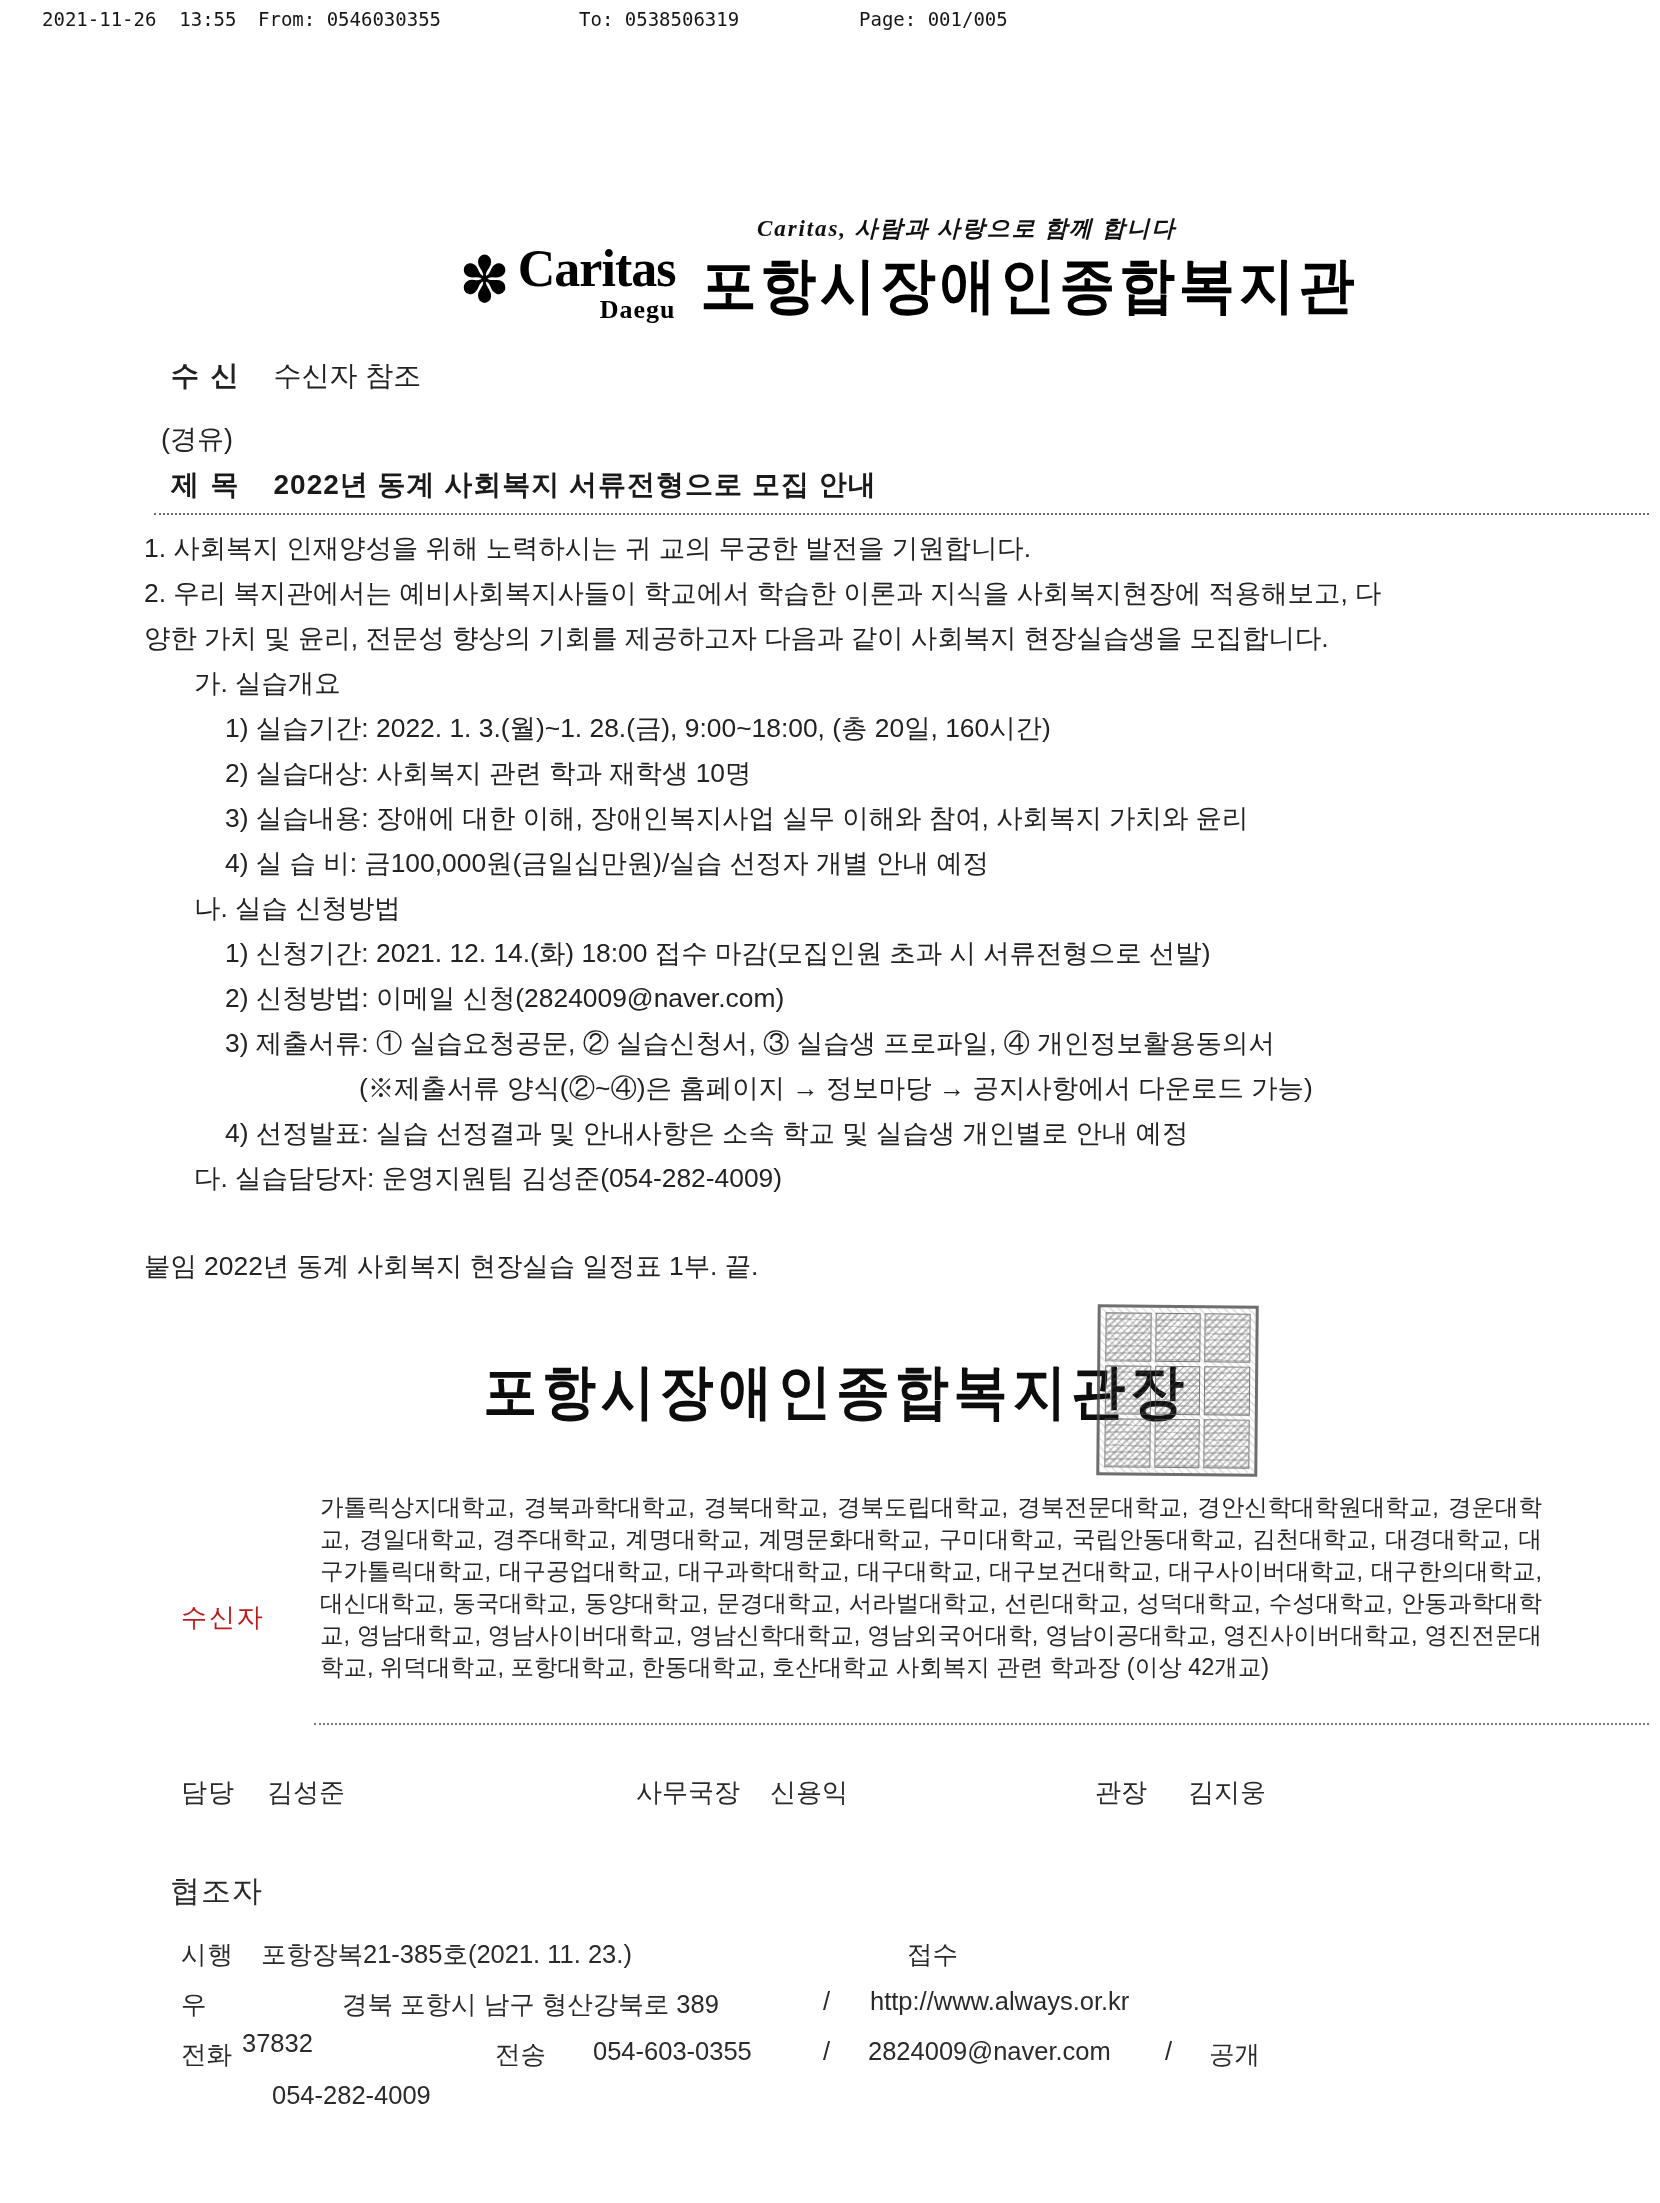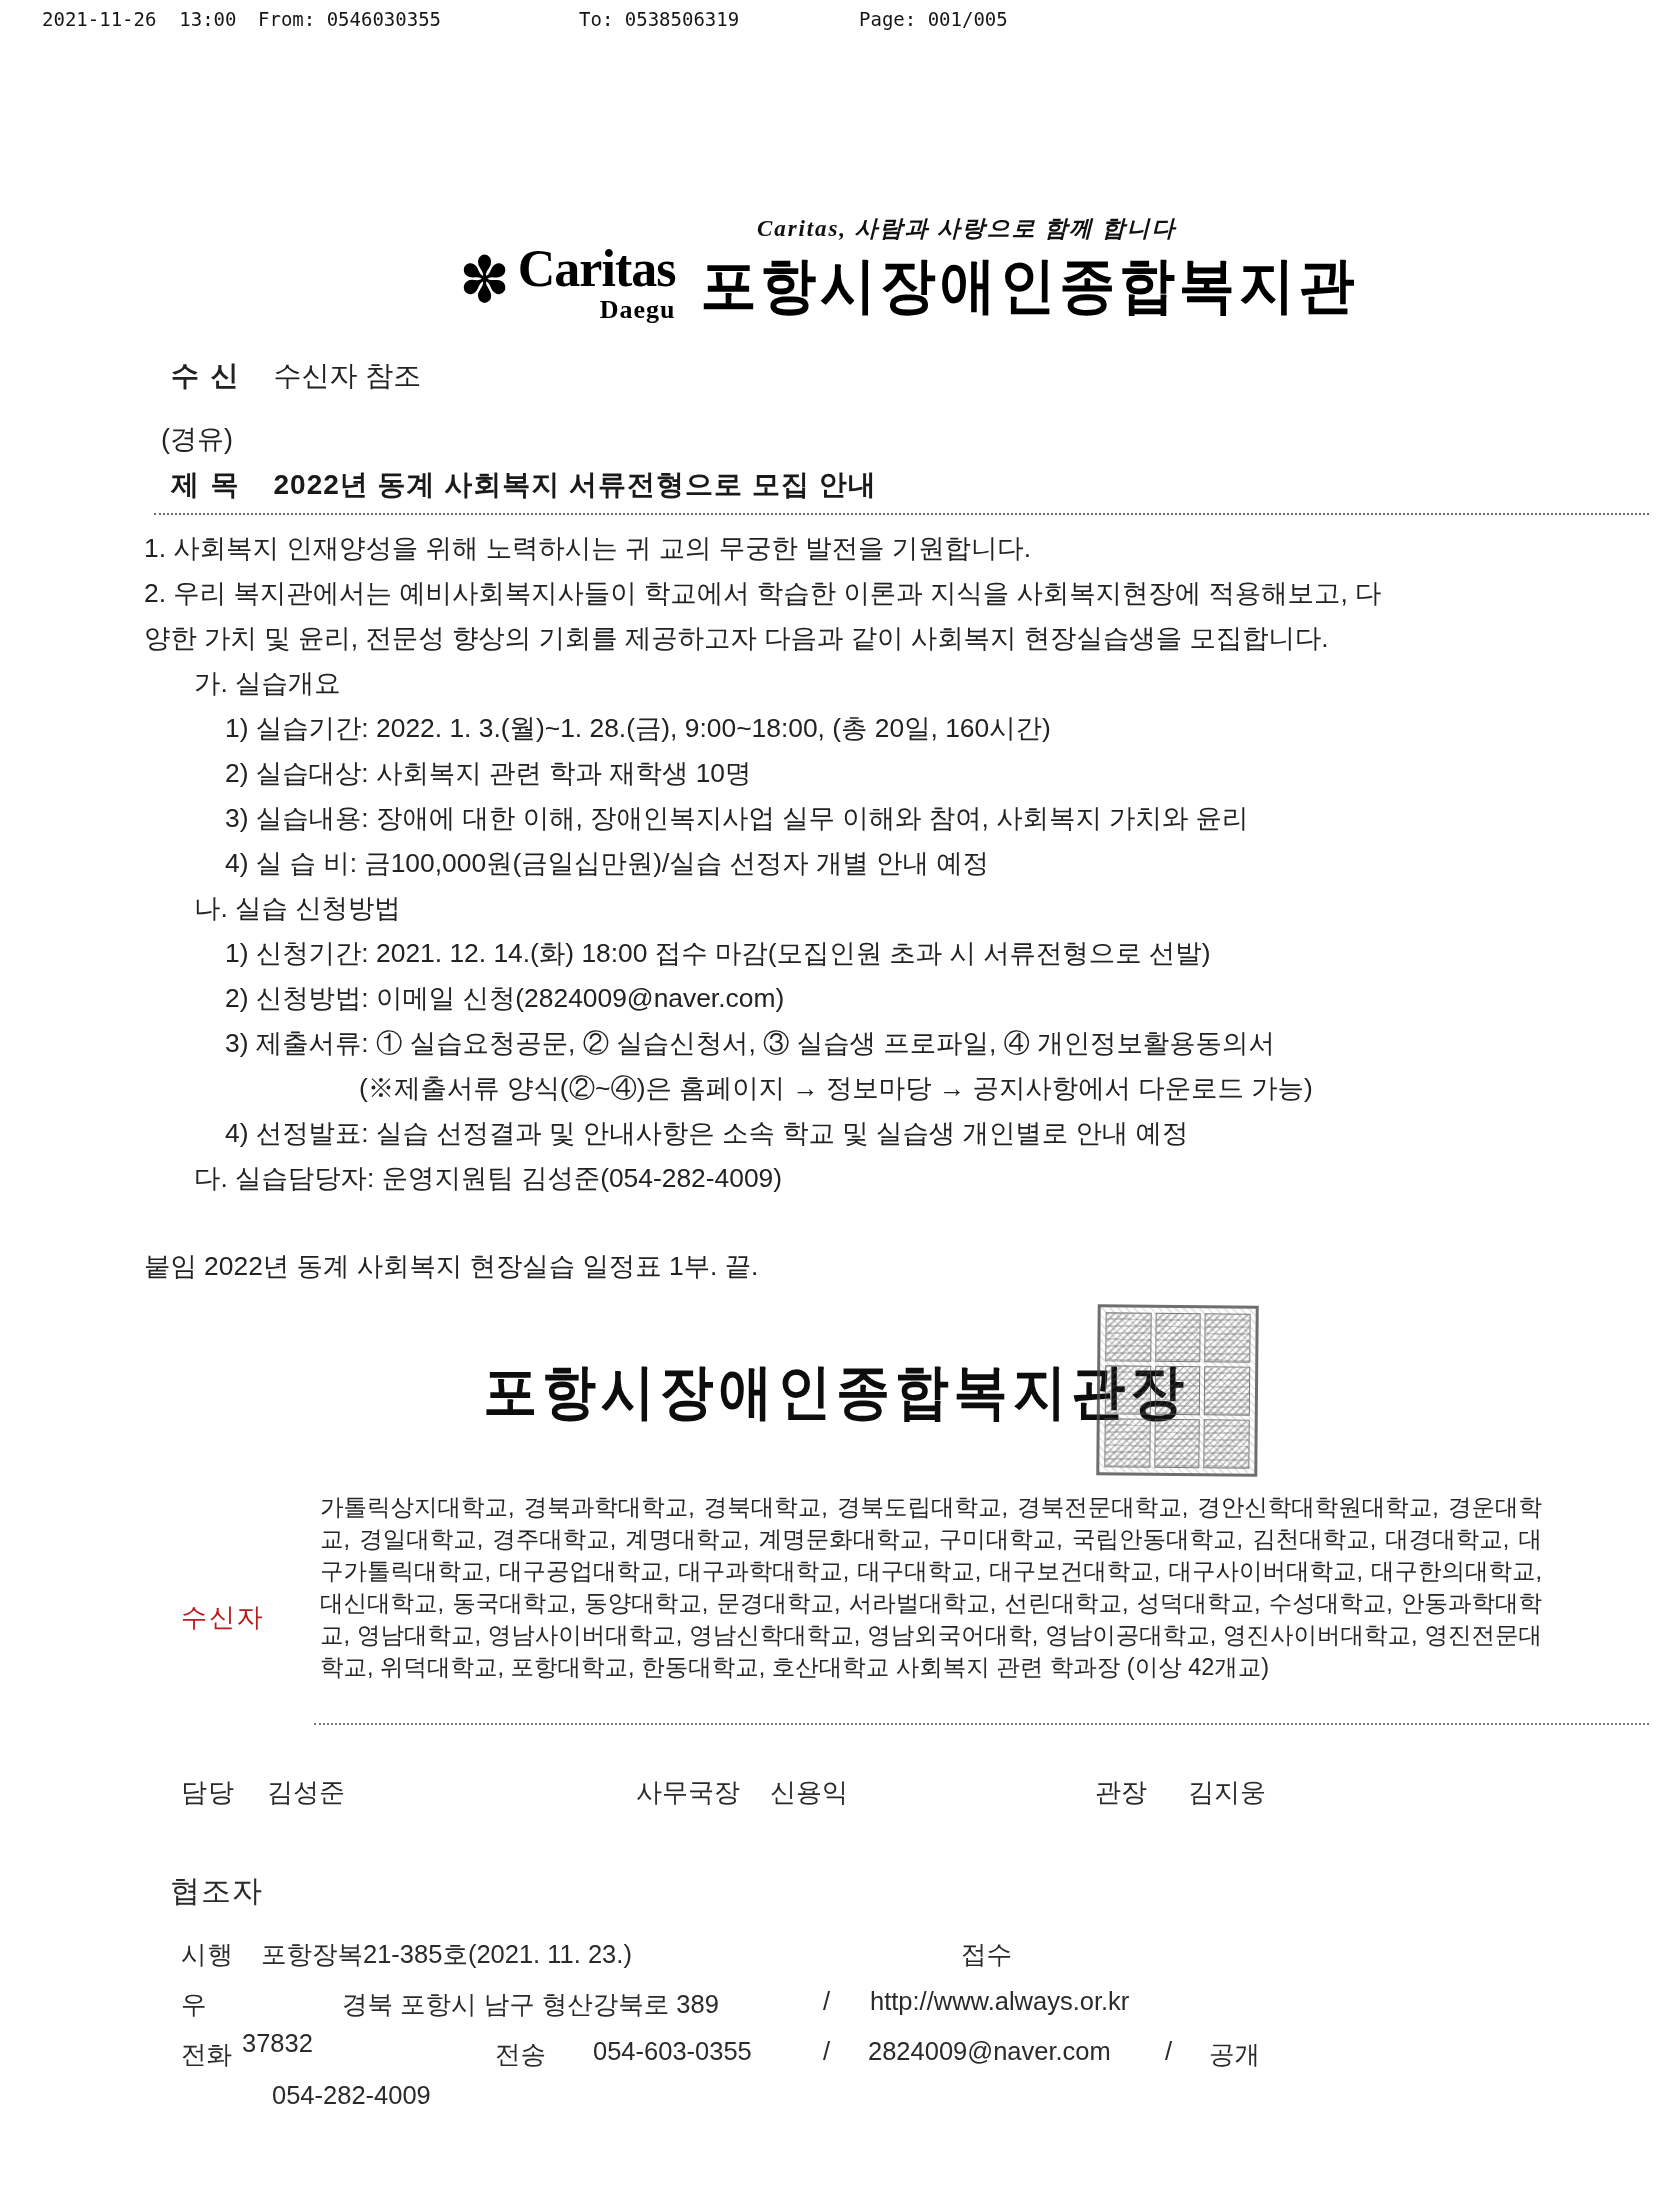--- a/index.html
+++ b/index.html
@@ -93,21 +93,21 @@
   .sg-head-n { left:1188px; }
 
   .coop { position:absolute; top:1871px; left:170px; font-size:30px; color:#2a2a2a; letter-spacing:1px; }
 
   
   .f-row { position:absolute; left:0; width:100%; height:37px; font-size:25.5px; color:#2a2a2a; }
   .f-row span { position:absolute; white-space:nowrap; }
   .row-issue { top:1937px; }
   .is-l { left:181px; letter-spacing:1px; }
   .is-v { left:261px; }
-  .is-r { left:961px;font-family:Liberation Mono, monospace; }
+  .is-r { left:907px;font-family:Liberation Mono, monospace; }
   .row-addr { top:1987px; }
   .ad-zl { left:181px; }
   .ad-zc { left:242px;margin-top:42px; }
   .ad-ad { left:342px; }
   .ad-s1 { left:823px; }
   .ad-web { left:870px; }
   .row-tel { top:2037px; }
   .tl-l { left:181px; }
   .tl-v { left:272px;margin-top:44px; }
   .tx-l { left:495px; }
@@ -116,21 +116,21 @@
   .tl-em { left:868px; }
   .tl-s3 { left:1165px; }
   .tl-open { left:1209px; }
 </style>
 </head>
 <body>
 
 <div class="page">
 
   <div class="fax-header">
-    <span class="fx-dt">2021-11-26  13:00</span>
+    <span class="fx-dt">2021-11-26  13:55</span>
     <span class="fx-from">From: 0546030355</span>
     <span class="fx-to">To: 0538506319</span>
     <span class="fx-page">Page: 001/005</span>
   </div>
 
   <div class="tagline">Caritas, 사람과 사랑으로 함께 합니다</div>
   <div class="logo-row">
     <span class="caritas-flower">✽</span>
     <span class="caritas-word">
       <span class="caritas-main">Caritas</span>

